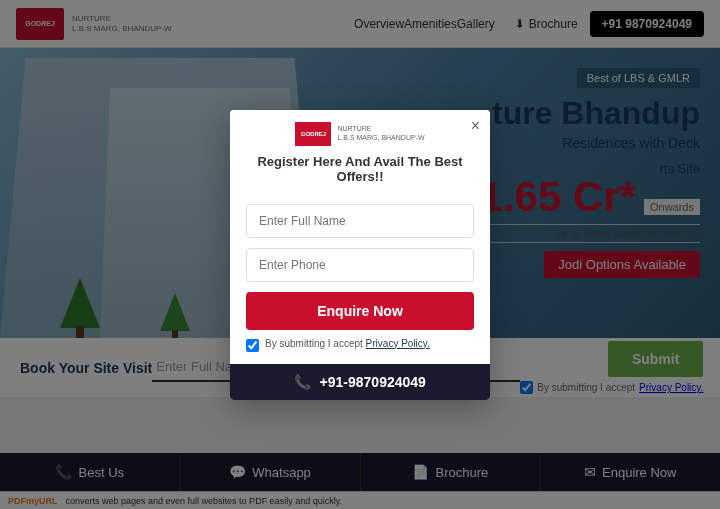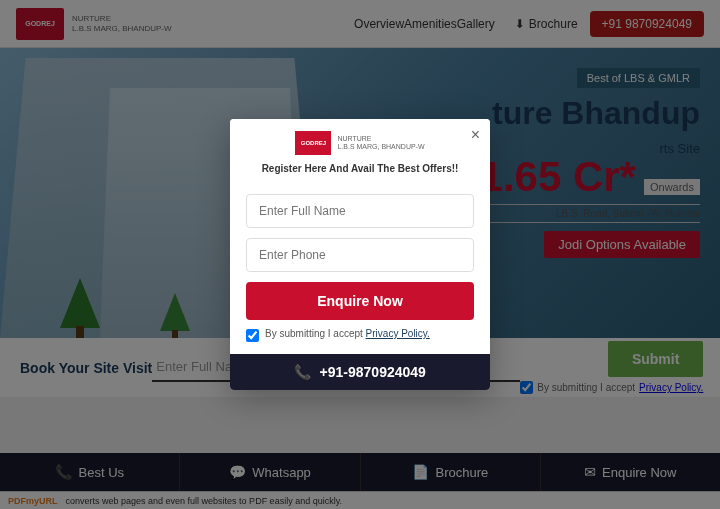--- a/index.html
+++ b/index.html
@@ -66,28 +66,28 @@
       display: flex;
       align-items: center;
       gap: 4px;
       font-size: 12px;
       color: #333;
       cursor: pointer;
       border: none;
       background: none;
     }
     .phone-btn {
-      background: #b91c1c;
+      background: #000000;
       color: #fff;
       border: none;
       padding: 6px 12px;
       border-radius: 4px;
       font-size: 12px;
       cursor: pointer;
-      font-weight: normal;
+      font-weight: bold;
     }
 
     
     .hero {
       position: relative;
       height: 290px;
       background: linear-gradient(to right, #b8d4e8, #6a9fc0);
       overflow: hidden;
     }
     .hero-bg {
@@ -306,21 +306,21 @@
       color: #1a3a5c;
       line-height: 1.2;
     }
     .modal-logo-text span {
       display: block;
       font-size: 7px;
       font-weight: normal;
       color: #666;
     }
     .modal-title {
-      font-size: 10px;
+      font-size: 13px;
       font-weight: bold;
       color: #333;
       text-align: center;
     }
     .modal-body {
       padding: 12px 16px;
     }
     .modal-input {
       width: 100%;
       border: 1px solid #ddd;
@@ -405,20 +405,21 @@
     <div style="width:8px;height:12px;background:#5a3a1a;position:absolute;bottom:0;left:16px;"></div>
   </div>
   <div style="position:absolute;bottom:0;left:160px;width:30px;height:45px;">
     <div style="width:0;height:0;border-left:15px solid transparent;border-right:15px solid transparent;border-bottom:38px solid #3a8a3a;position:absolute;bottom:7px;left:0;"></div>
     <div style="width:6px;height:8px;background:#5a3a1a;position:absolute;bottom:0;left:12px;"></div>
   </div>
 
   <div class="hero-text-area">
     <div class="hero-tag">Best of LBS &amp; GMLR</div>
     <div class="hero-title">ture Bhandup</div>
+    <div class="hero-subtitle">Residences with Deck</div>
     <div class="hero-price-label">rts Site</div>
     <div style="display:flex;align-items:baseline;gap:4px;justify-content:flex-end;">
       <div class="hero-price">₹1.65 Cr*</div>
       <div class="hero-onwards">Onwards</div>
     </div>
     <div class="hero-address">LB.S. Road, Submit -W, Mumbai</div>
     <div class="hero-jodi">Jodi Options Available</div>
   </div>
 </div>
 

